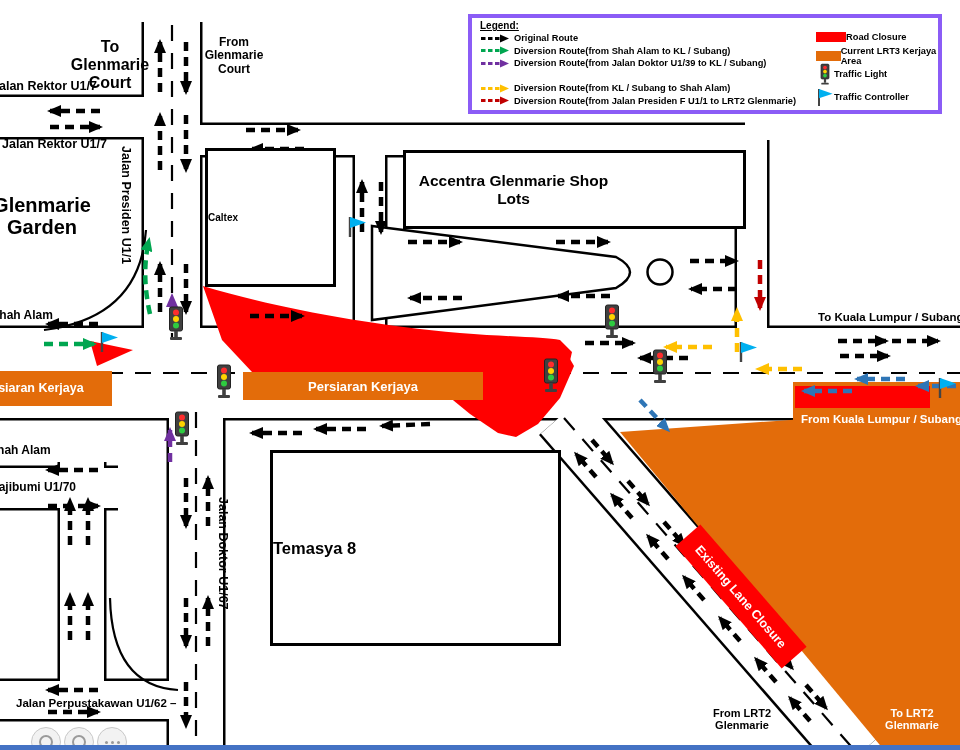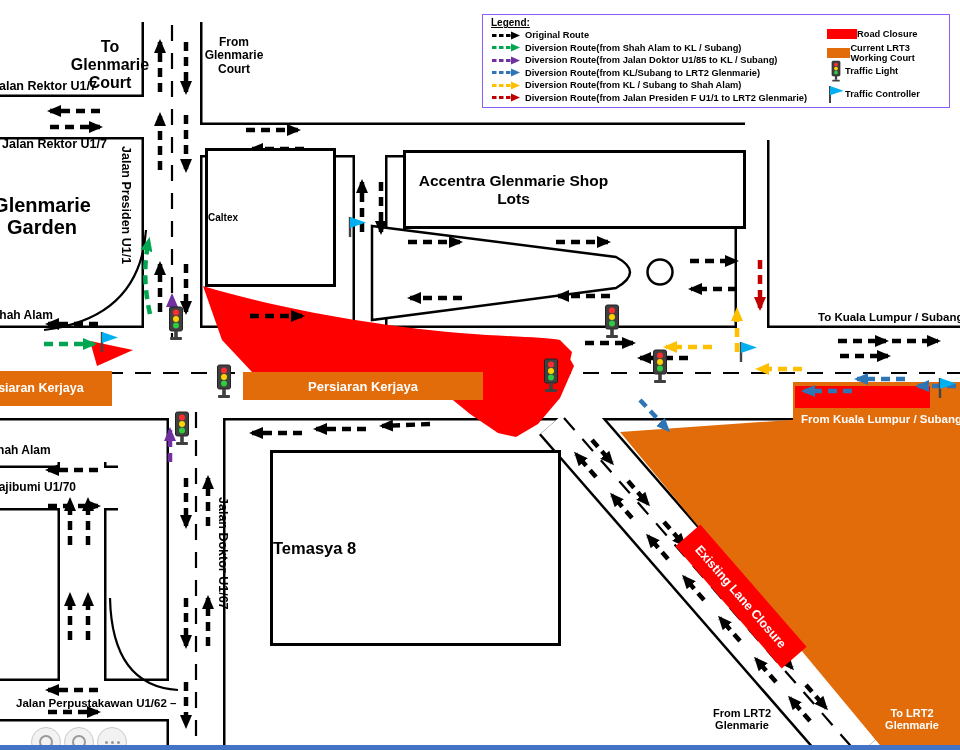--- a/index.html
+++ b/index.html
@@ -12,21 +12,21 @@
   .arw{stroke-width:4.5;stroke-dasharray:9 6;fill:none;stroke-linecap:butt;}
   .ab{stroke:#000}.ag{stroke:#00a650}.ap{stroke:#7030a0}.au{stroke:#2e75b6}.ay{stroke:#ffc000}.ar{stroke:#c00000}
   .lbl{position:absolute;font-weight:bold;color:#000;white-space:nowrap;line-height:1.12;}
   .wrap{white-space:normal;text-align:center;}
   .box{position:absolute;background:#fff;border:3px solid #000;display:flex;align-items:center;justify-content:flex-start;text-align:center;font-weight:bold;color:#000;}
   .obar{position:absolute;background:#e36c0a;color:#fff;font-weight:bold;overflow:hidden;}
   .redband{position:absolute;left:660px;top:580px;width:162px;height:33px;background:#ff0000;color:#fff;
            font-weight:bold;font-size:12.5px;display:flex;align-items:center;justify-content:center;
            transform:rotate(49deg);white-space:nowrap;}
   
-  .legend{position:absolute;left:482px;top:14px;width:466px;height:92px;border:1px solid #8b5cf6;background:#fff;overflow:hidden;font-size:9.3px;color:#000;}
+  .legend{position:absolute;left:468px;top:14px;width:466px;height:92px;border:4px solid #8b5cf6;background:#fff;overflow:hidden;font-size:9.3px;color:#000;}
   .lg-title{position:absolute;left:8px;top:2px;font-weight:bold;text-decoration:underline;font-size:10px;}
   .lg-row{position:absolute;left:8px;display:flex;align-items:center;gap:4px;height:12px;font-weight:bold;}
   .lg-right{position:absolute;left:344px;display:flex;align-items:center;font-weight:bold;}
   .sw{width:30px;height:10px;display:inline-block;}
   .sw-red{background:#ff0000}.sw-orange{background:#e36c0a}
   
   .vbtn{position:absolute;width:28px;height:28px;border-radius:50%;background:rgba(241,241,241,.95);
         border:1px solid #c9c9c9;top:727px;display:flex;align-items:center;justify-content:center;}
   .mag{width:10px;height:10px;border:2px solid #9a9a9a;border-radius:50%;position:relative;display:inline-block;}
   .mag::after{content:"";position:absolute;width:6px;height:2px;background:#9a9a9a;transform:rotate(45deg);left:8px;top:10px;}
@@ -275,28 +275,21 @@
           <line x1="1" y1="4.5" x2="20" y2="4.5" stroke-width="3" stroke-dasharray="4.5 2.5" stroke="#00a650"></line>
           <path d="M20,0.5 L29,4.5 L20,8.5 Z" fill="#00a650"></path>
         </svg>
     <span>Diversion Route(from Shah Alam to KL / Subang)</span>
   </div>
   <div class="lg-row" style="top:39px;">
     <svg width="30" height="9">
           <line x1="1" y1="4.5" x2="20" y2="4.5" stroke-width="3" stroke-dasharray="4.5 2.5" stroke="#7030a0"></line>
           <path d="M20,0.5 L29,4.5 L20,8.5 Z" fill="#7030a0"></path>
         </svg>
-    <span>Diversion Route(from Jalan Doktor U1/85 to KL / Subang)</span>
-  </div>
-  <div class="lg-row" style="top:51.5px;">
-    <svg width="30" height="9">
-          <line x1="1" y1="4.5" x2="20" y2="4.5" stroke-width="3" stroke-dasharray="4.5 2.5" stroke="#2e75b6"></line>
-          <path d="M20,0.5 L29,4.5 L20,8.5 Z" fill="#2e75b6"></path>
-        </svg>
-    <span>Diversion Route(from KL/Subang to LRT2 Glenmarie)</span>
+    <span>Diversion Route(from Jalan Doktor U1/39 to KL / Subang)</span>
   </div>
   <div class="lg-row" style="top:64px;">
     <svg width="30" height="9">
           <line x1="1" y1="4.5" x2="20" y2="4.5" stroke-width="3" stroke-dasharray="4.5 2.5" stroke="#ffc000"></line>
           <path d="M20,0.5 L29,4.5 L20,8.5 Z" fill="#ffc000"></path>
         </svg>
     <span>Diversion Route(from KL / Subang to Shah Alam)</span>
   </div>
   <div class="lg-row" style="top:76.5px;">
     <svg width="30" height="9">
@@ -304,21 +297,21 @@
           <path d="M20,0.5 L29,4.5 L20,8.5 Z" fill="#c00000"></path>
         </svg>
     <span>Diversion Route(from Jalan Presiden F U1/1 to LRT2 Glenmarie)</span>
   </div>
   <div class="lg-right" style="top:14px;">
     <span class="sw sw-red"></span>
     <span>Road Closure</span>
   </div>
   <div class="lg-right" style="top:28px;">
     <span class="sw sw-orange"></span>
-    <span>Current LRT3 Working Court</span>
+    <span>Current LRT3 Kerjaya Area</span>
   </div>
   <div class="lg-right" style="top:44px;">
     <svg width="18" height="24">
           <use href="#tl-sym" transform="translate(9,17) scale(0.62)"></use>
         </svg>
     <span>Traffic Light</span>
   </div>
   <div class="lg-right" style="top:68px;">
     <svg width="18" height="22">
           <use href="#flag-sym" transform="translate(3,20) scale(0.85)"></use>

